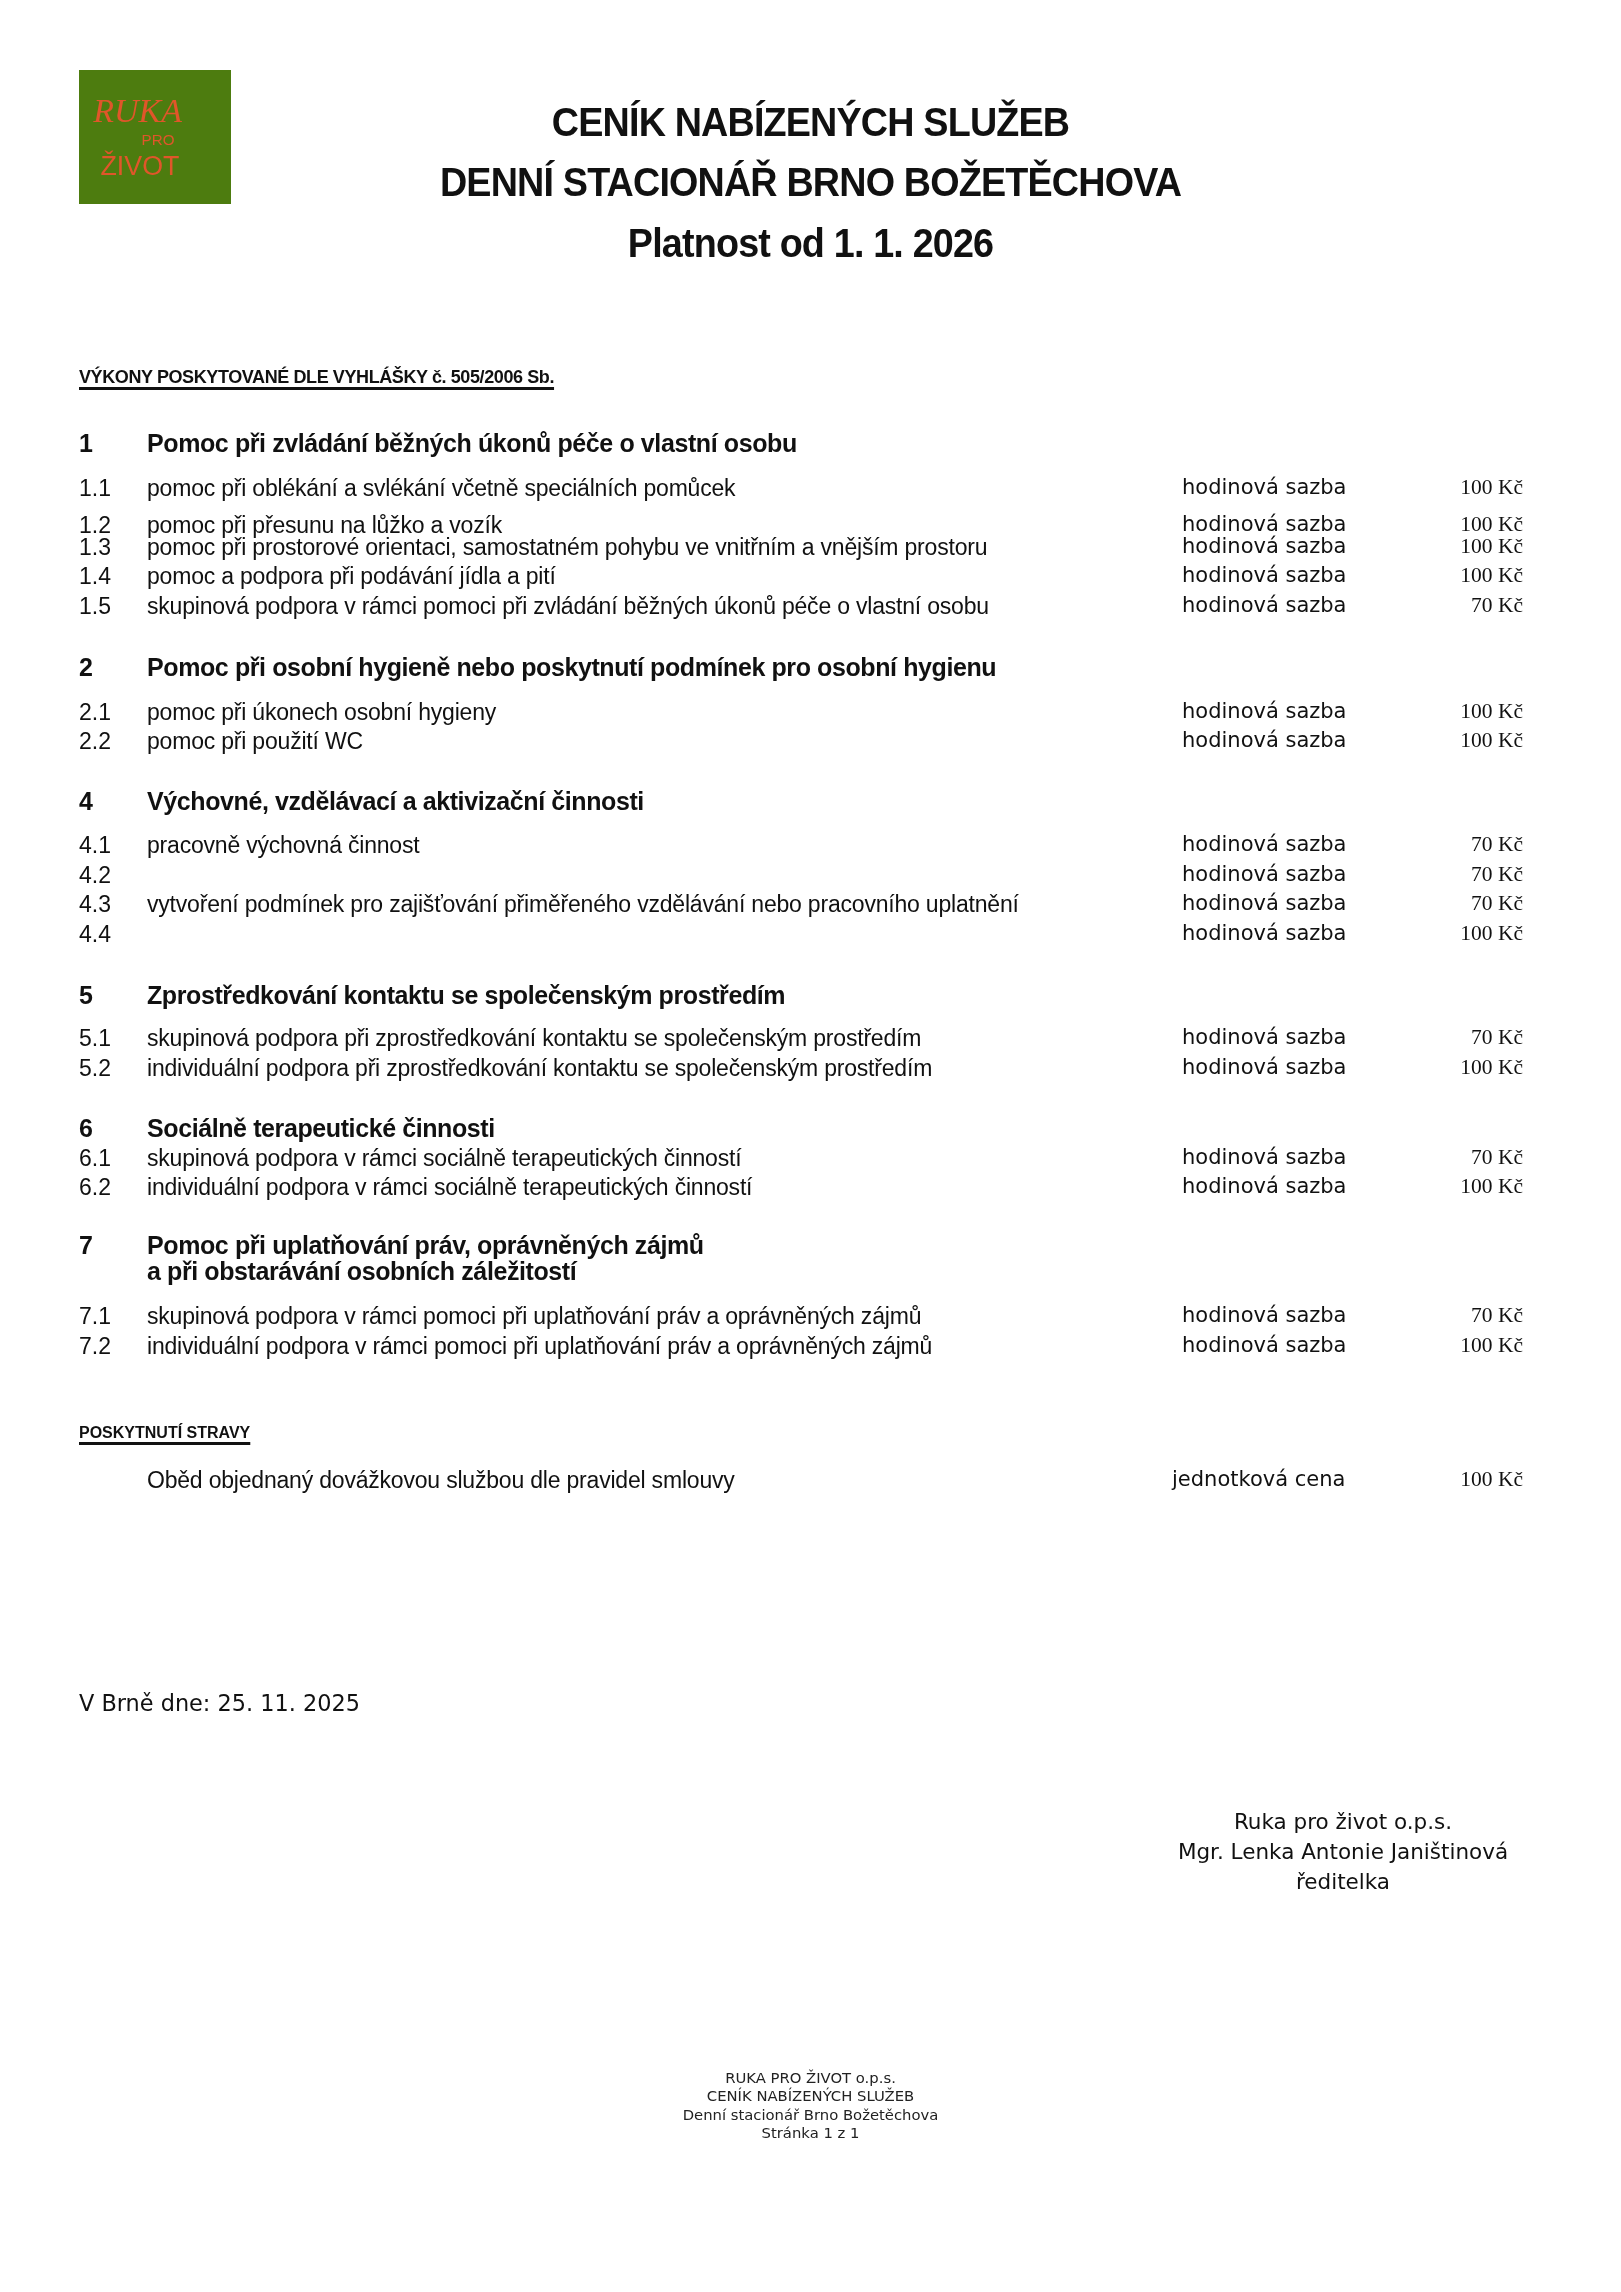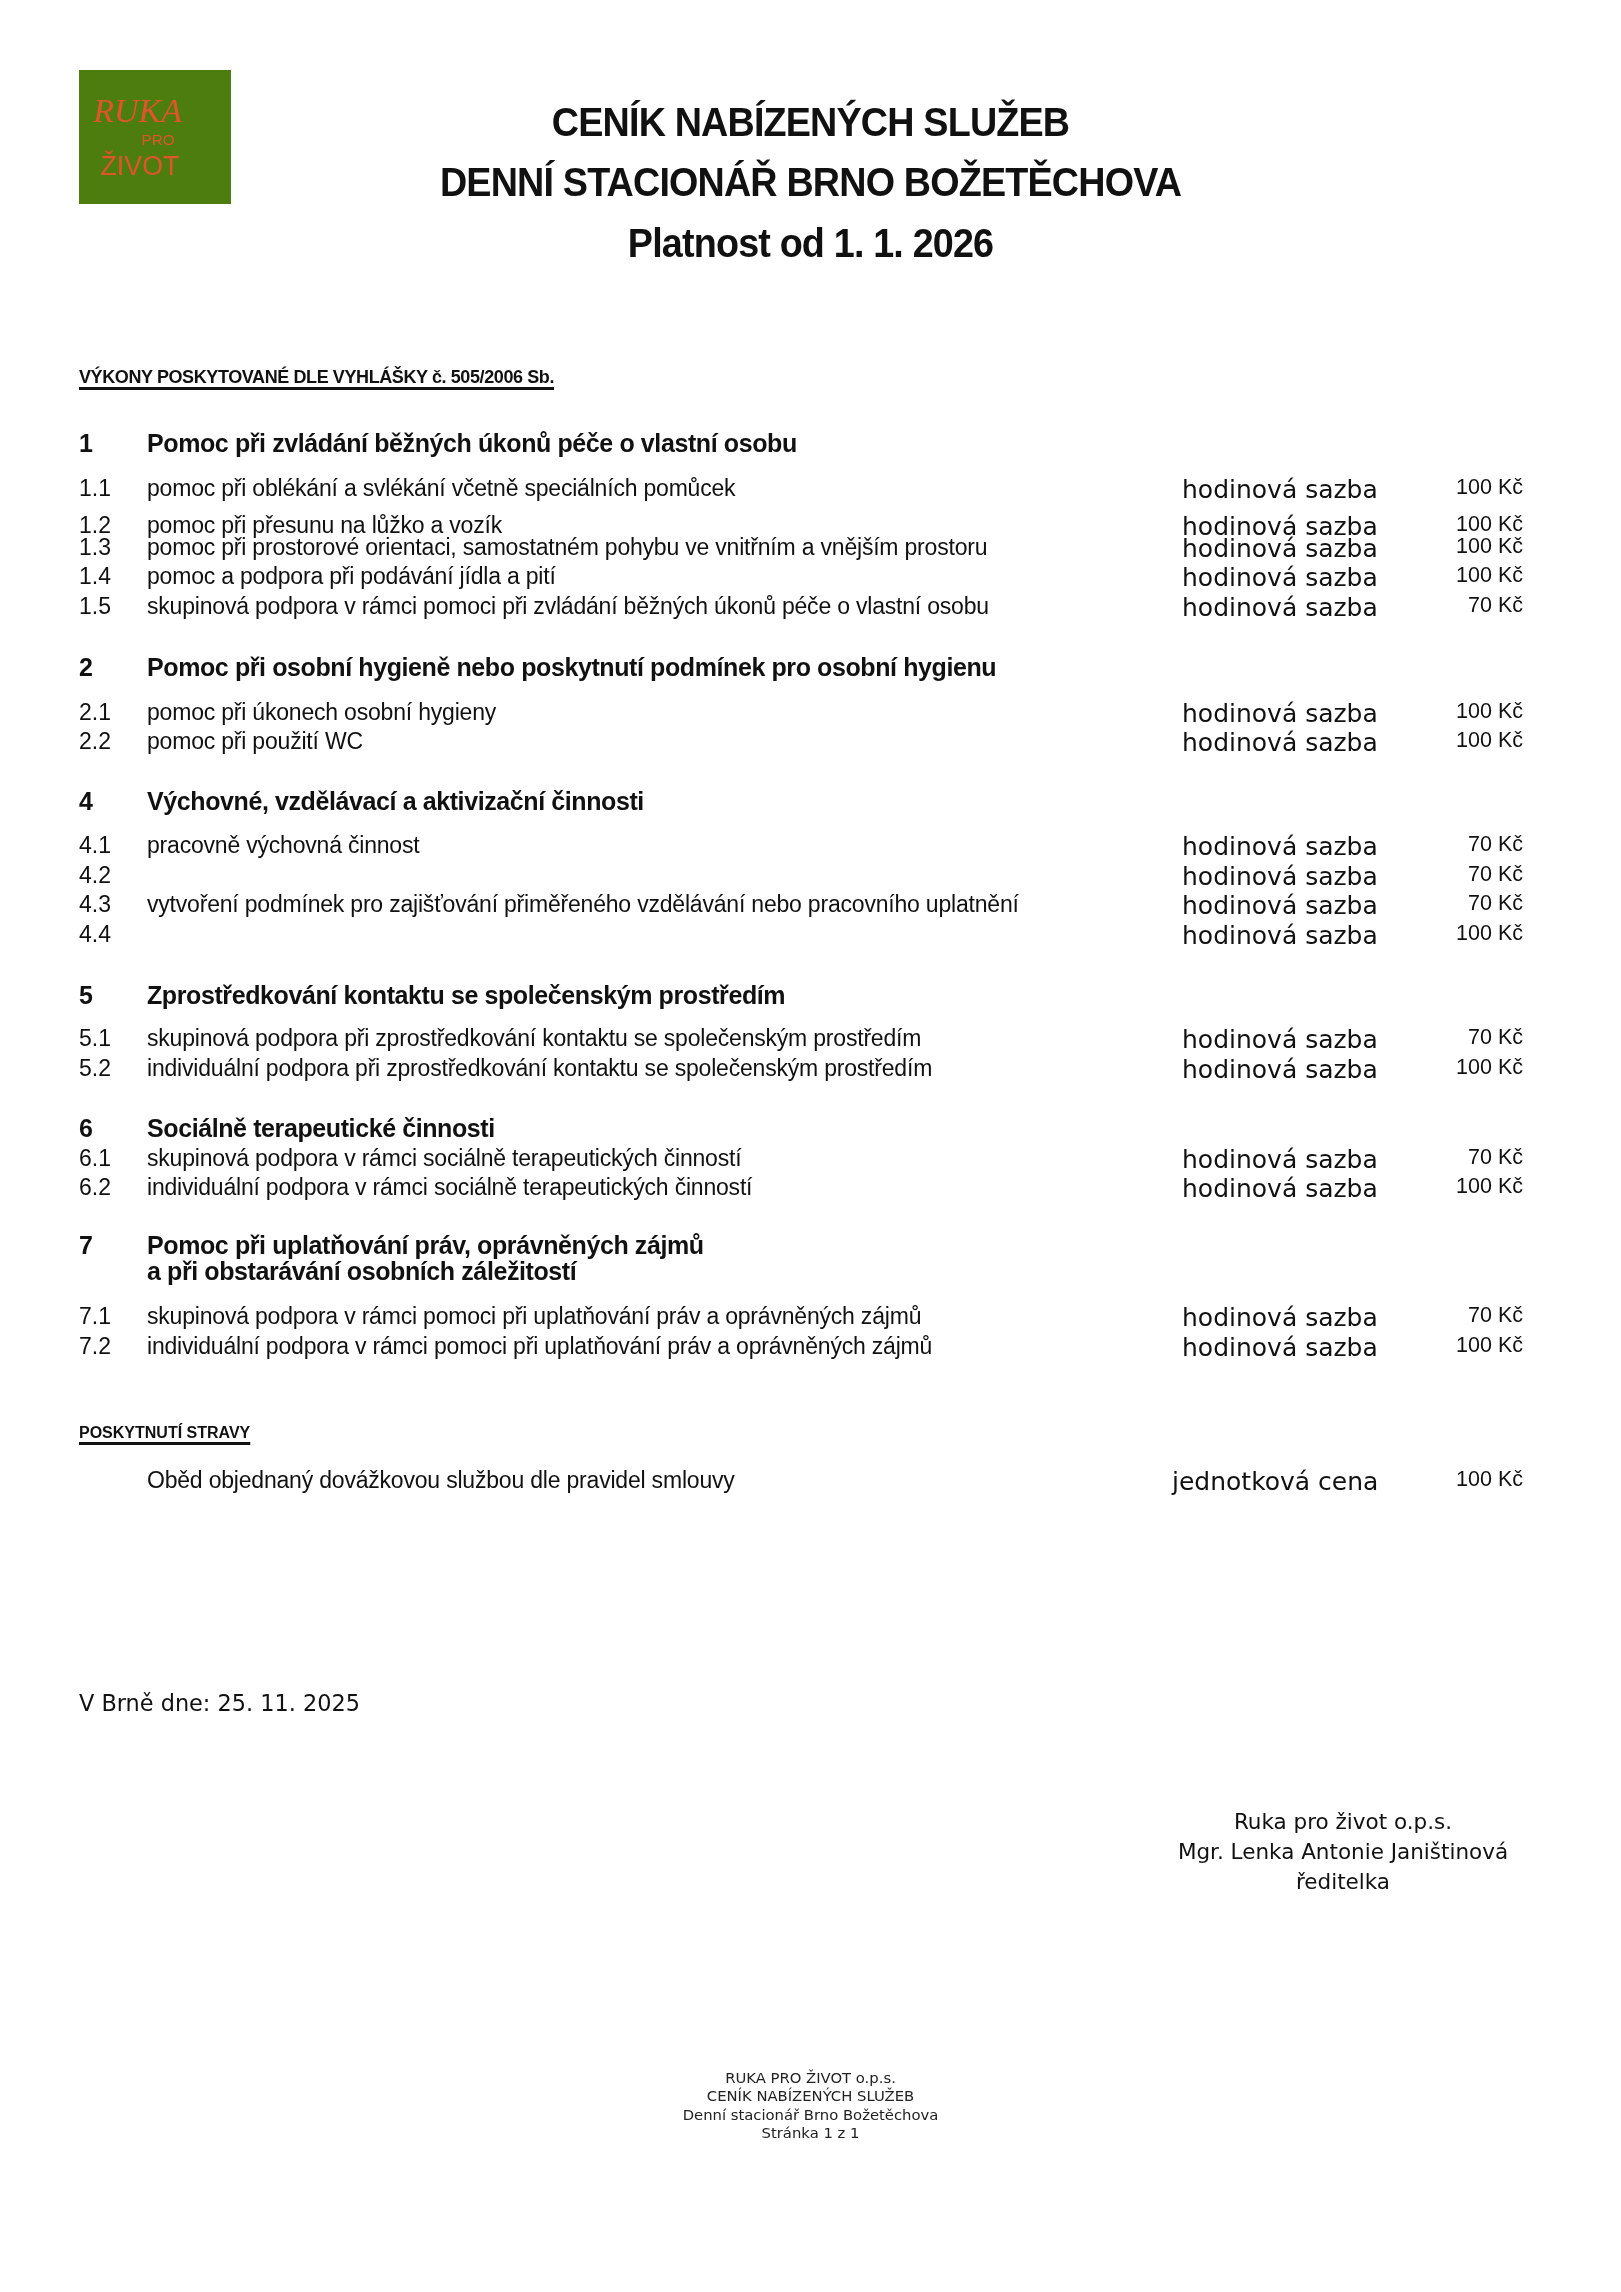--- a/index.html
+++ b/index.html
@@ -12,22 +12,22 @@
            font-weight: bold; font-size: 41px; letter-spacing: -0.9px; transform: scaleX(0.92); transform-origin: 811px 0; }
   .sec-head { left: 79px; top: 367px; font-family: "Liberation Sans", sans-serif; font-weight: bold;
               font-size: 18px; text-decoration: underline; text-decoration-thickness: 2.7px; text-underline-offset: 3.6px;
               letter-spacing: -0.4px; }
   .grp { left: 79px; font-family: "Liberation Sans", sans-serif; font-weight: bold; font-size: 25px; letter-spacing: -0.4px; }
   .grp .num { position: absolute; left: 0; }
   .grp .lbl { position: absolute; left: 68px; white-space: nowrap; line-height: 28px; }
   .row { left: 79px; width: 1444px; height: 29.6px; font-size: 23px; font-family: "Liberation Sans", sans-serif; }
   .row .num { position: absolute; left: 0; top: 0; }
   .row .desc { position: absolute; left: 68px; top: 0; white-space: nowrap; letter-spacing: -0.2px; }
-  .row .unit { position: absolute; left: 1103px; top: 0; font-family: "DejaVu Sans", sans-serif; font-size: 25px; }
-  .row .price { position: absolute; right: 0; top: 0; font-family: Liberation Sans, sans-serif; font-size: 21.5px; text-align: center; }
+  .row .unit { position: absolute; left: 1103px; top: 0; font-family: "DejaVu Sans", sans-serif; font-size: 21px; }
+  .row .price { position: absolute; right: 0; top: 0; font-family: Liberation Serif, serif; font-size: 21.5px; text-align: center; }
   .food-head { left: 79px; top: 1424px; font-family: "Liberation Sans", sans-serif; font-weight: bold; font-size: 16px;
                text-decoration: underline; text-decoration-thickness: 2.7px; text-underline-offset: 3.6px; }
   .food .unit { left: 1093px; text-align: center; }
   .date { left: 79px; top: 1690px; font-size: 22.4px; }
   .sig { left: 1128px; width: 430px; top: 1807px; text-align: center; font-size: 21.5px; line-height: 30px; }
   .footer { left: 0; width: 1621px; top: 2069px; text-align: center; font-size: 14.8px; line-height: 18.4px; color: #222; }
 </style>
 </head>
 <body>
 

